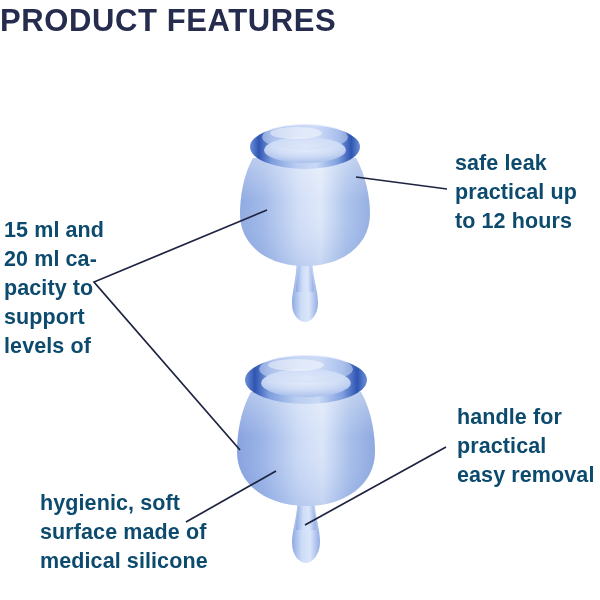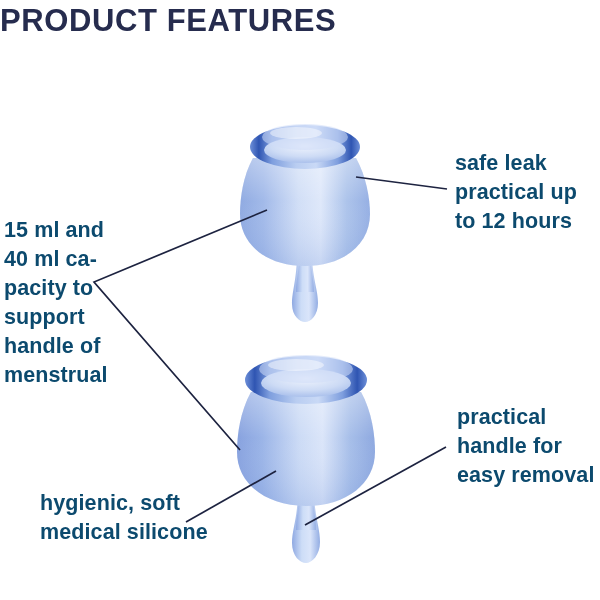--- a/index.html
+++ b/index.html
@@ -168,37 +168,37 @@
     </g>
 
     <path class="leader" d="M 267 210 L 94 282 L 240 450"></path>
     <line class="leader" x1="356" y1="177" x2="447" y2="189"></line>
     <line class="leader" x1="305" y1="525" x2="446" y2="447"></line>
     <line class="leader" x1="276" y1="471" x2="186" y2="522"></line>
   </svg>
 
   <div class="caption" id="cap-capacity">
     <div>15 ml and</div>
-    <div>40 ml ca-</div>
+    <div>20 ml ca-</div>
     <div>pacity to</div>
     <div>support</div>
-    <div>handle of</div>
-    <div>menstrual</div>
+    <div>levels of</div>
   </div>
 
   <div class="caption" id="cap-leak">
     <div>safe leak</div>
     <div>practical up</div>
     <div>to 12 hours</div>
   </div>
 
   <div class="caption" id="cap-handle">
+    <div>handle for</div>
     <div>practical</div>
-    <div>handle for</div>
     <div>easy removal</div>
   </div>
 
   <div class="caption" id="cap-hygienic">
     <div>hygienic, soft</div>
+    <div>surface made of</div>
     <div>medical silicone</div>
   </div>
 
 </div>
 
 </body></html>

